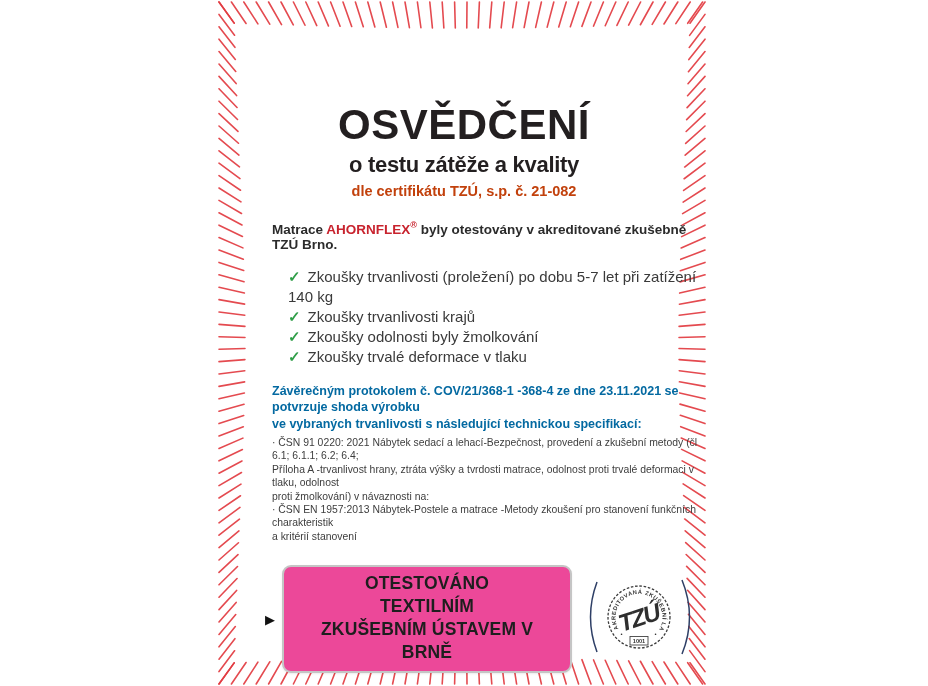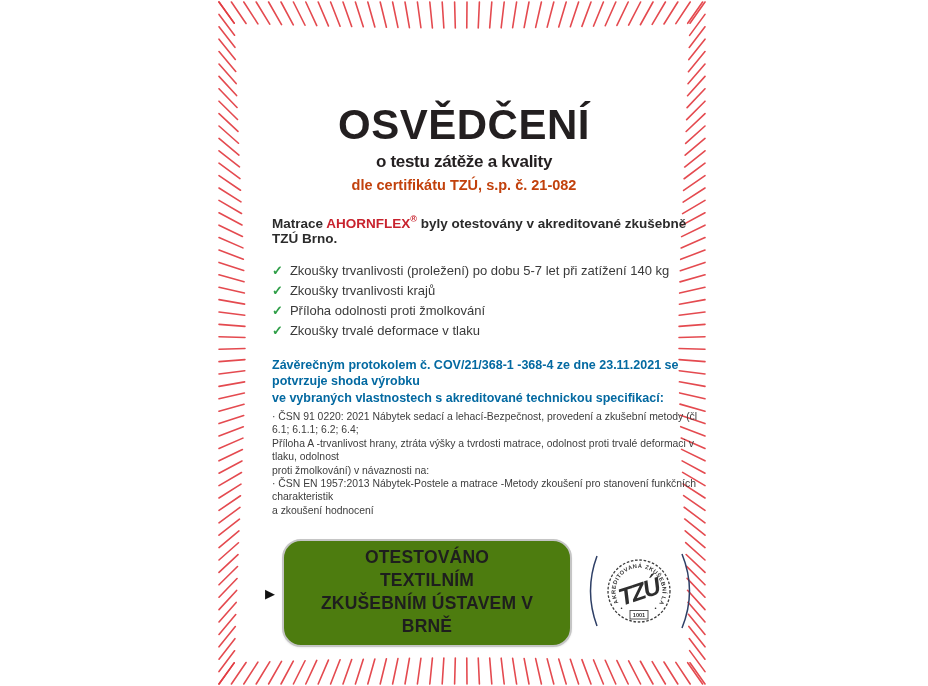--- a/index.html
+++ b/index.html
@@ -10,40 +10,40 @@
     color:#222;
   }
   #hatch-border{position:absolute;left:0;top:0;width:928px;height:686px;pointer-events:none;}
   .content{position:absolute;left:229px;top:0;width:470px;}
   .title{
     margin:104px 0 0;text-align:center;
     font-size:42px;font-weight:800;letter-spacing:.5px;line-height:1.0;color:#231f20;
   }
   .subtitle{
     margin:6px 0 0;text-align:center;
-    font-size:17px;font-weight:700;letter-spacing:-.3px;color:#231f20;
+    font-size:22px;font-weight:700;letter-spacing:-.3px;color:#231f20;
   }
   .cert-ref{
     margin:5px 0 0;text-align:center;
     font-size:14.5px;font-weight:700;color:#c2410c;
   }
   .intro{margin:21px 0 5px;padding-left:43px;font-size:13.5px;font-weight:700;color:#2b2b2b;}
   .brand{color:#c8232e;}
   .reg{font-size:9px;vertical-align:super;color:#c8232e;font-weight:700;}
   .checklist{margin:15px 0 0;padding-left:43px;list-style:none;}
-  .checklist li{font-size:13px;line-height:20px;color:#3a3a3a;font-weight:500;}
+  .checklist li{font-size:15px;line-height:20px;color:#3a3a3a;font-weight:500;margin-left:16px;}
   .check{color:#2f9e48;font-weight:700;margin-right:7px;}
   .protocol{margin:16px 0 0;padding-left:43px;}
   .protocol .bold-line{font-size:12.5px;font-weight:700;line-height:16.5px;color:#0369a1;}
   .protocol .detail{font-size:10.4px;line-height:13.4px;color:#3d3d3d;margin-top:0;}
   .protocol .detail-block{margin-top:4px;}
   .box-row{margin:22px 0 0 36px;display:flex;align-items:center;gap:7px;}
   .arrow{font-size:13px;color:#111;line-height:1;}
   .tested-box{
-    background:#4d7c0f;border:2px solid #c5c5c5;border-radius:19px;
+    background:#ec4899;border:2px solid #c5c5c5;border-radius:9px;
     padding:5px 36px 7px;text-align:center;
     box-shadow:0 1px 2px rgba(0,0,0,.08);
   }
   .tested-box div{font-size:17.5px;font-weight:800;letter-spacing:.2px;line-height:23px;color:#1e1e1e;}
   .stamp-wrap{margin-left:2px;}
 </style>
 </head>
 <body>
 
 <svg id="hatch-border" xmlns="http://www.w3.org/2000/svg">
@@ -247,33 +247,33 @@
   <div class="subtitle">o testu zátěže a kvality</div>
   <div class="cert-ref">dle certifikátu TZÚ, s.p.  č. 21-082</div>
 
   <div class="intro">
     <span>Matrace </span><span class="brand">AHORNFLEX</span><span class="reg">®</span><span> byly otestovány v akreditované zkušebně TZÚ Brno.</span>
   </div>
 
   <ul class="checklist">
     <li><span class="check">✓</span><span>Zkoušky trvanlivosti (proležení) po dobu 5-7 let při zatížení 140 kg</span></li>
     <li><span class="check">✓</span><span>Zkoušky trvanlivosti krajů</span></li>
-    <li><span class="check">✓</span><span>Příloha odolnosti proti žmolkování</span></li>
+    <li><span class="check">✓</span><span>Zkoušky odolnosti byly žmolkování</span></li>
     <li><span class="check">✓</span><span>Zkoušky trvalé deformace v tlaku</span></li>
   </ul>
 
   <div class="protocol">
     <div class="bold-line">Závěrečným protokolem č. COV/21/368-1 -368-4 ze dne 23.11.2021 se potvrzuje shoda výrobku</div>
-    <div class="bold-line">ve vybraných vlastnostech s akreditované technickou specifikací:</div>
+    <div class="bold-line">ve vybraných trvanlivosti s následující technickou specifikací:</div>
     <div class="detail-block">
       <div class="detail">· ČSN 91 0220: 2021 Nábytek sedací a lehací-Bezpečnost, provedení a zkušební metody (čl 6.1; 6.1.1; 6.2; 6.4;</div>
       <div class="detail">Příloha A -trvanlivost hrany, ztráta výšky a tvrdosti matrace, odolnost proti trvalé deformaci v tlaku, odolnost</div>
       <div class="detail">proti žmolkování) v návaznosti na:</div>
       <div class="detail">· ČSN EN 1957:2013 Nábytek-Postele a matrace -Metody zkoušení pro stanovení funkčních charakteristik</div>
-      <div class="detail">a zkoušení hodnocení</div>
+      <div class="detail">a kritérií stanovení</div>
     </div>
   </div>
 
   <div class="box-row">
     <span class="arrow">▶</span>
     <div class="tested-box">
       <div>OTESTOVÁNO TEXTILNÍM</div>
       <div>ZKUŠEBNÍM ÚSTAVEM V BRNĚ</div>
     </div>
     <div class="stamp-wrap">

